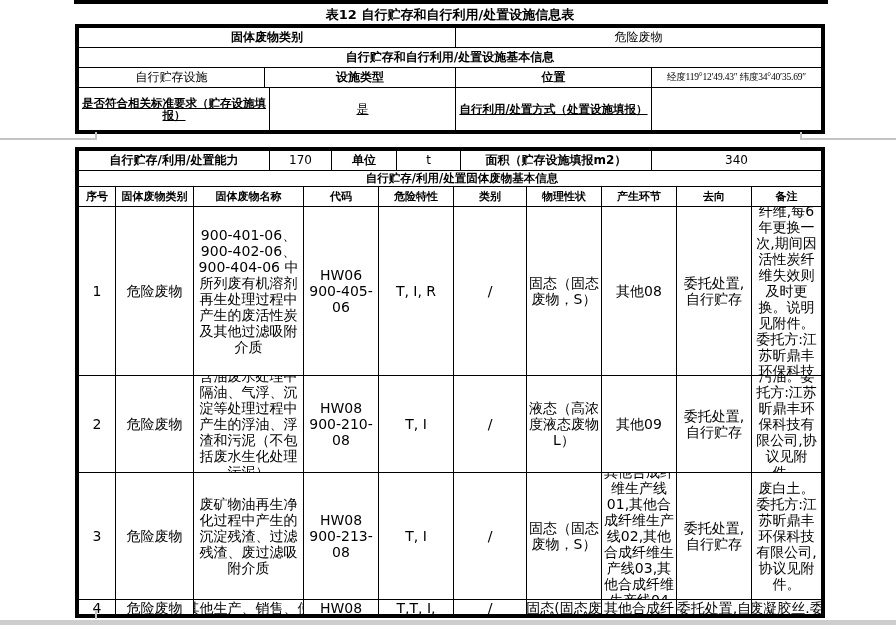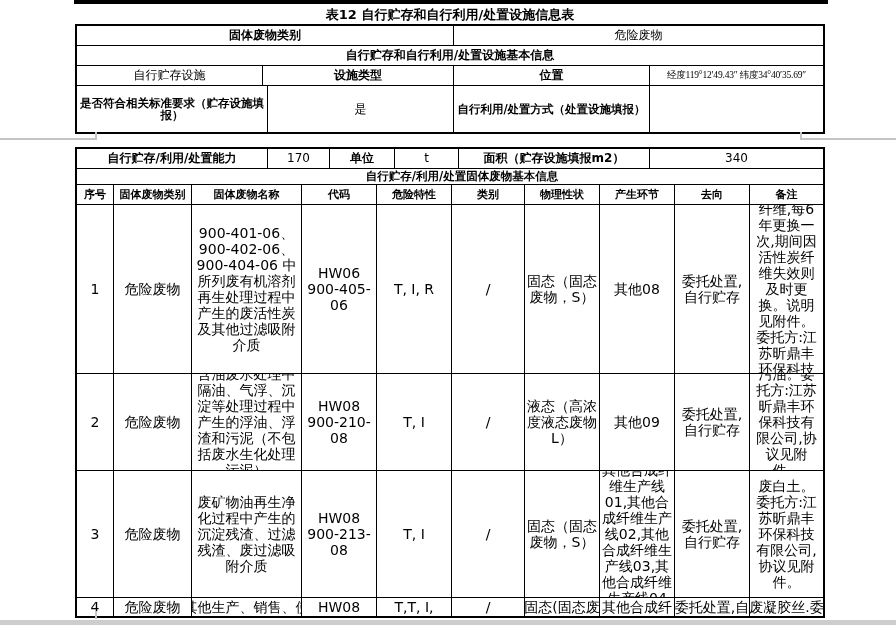--- a/index.html
+++ b/index.html
@@ -12,21 +12,21 @@
 
   .topbar { position:absolute; left:74px; top:0; width:754px; height:4px; background:#000; }
 
   .title {
     position:absolute; left:75px; top:7px; width:750px; height:16px;
     text-align:center; font-weight:bold; font-size:13px; line-height:16px;
   }
 
   .tbl {
     position:absolute; left:75px; width:750px; box-sizing:border-box;
-    border:2px solid #000000; background:#fff;
+    border:4px solid #000000; background:#fff;
     display:flex; flex-direction:column;
   }
   .t1 { top:24px; height:110px; }
   .t2 { top:147px; height:471px; }
 
   .row { display:flex; box-sizing:border-box; border-bottom:1px solid #000; flex:0 0 auto; }
   .row:last-child { border-bottom:none; flex:1 1 auto; }
 
   .cell {
     box-sizing:border-box; border-right:1px solid #000;
@@ -37,21 +37,21 @@
   .cell:last-child { border-right:none; flex:1 1 auto; }
 
   .bold { font-weight:bold; }
   .nowrap { white-space:nowrap; }
   .small { font-size:9.5px; letter-spacing:-0.2px;font-family:Liberation Serif, serif; }
   .tight { font-size:11.5px; line-height:12.5px; }
 
   
   .h20 { height:20px; }
   .h16 { height:16px;padding-left:24px; }
-  .h26 { height:26px; }
+  .h26 { height:26px;text-decoration:underline; }
 
   
   .hHdr { height:20px; }
   .hr1 { height:169px; }
   .hr2 { height:97px; }
   .hr3 { height:127px; }
 
   
   .w377 { width:377px; }
   .w191 { width:191px; }

